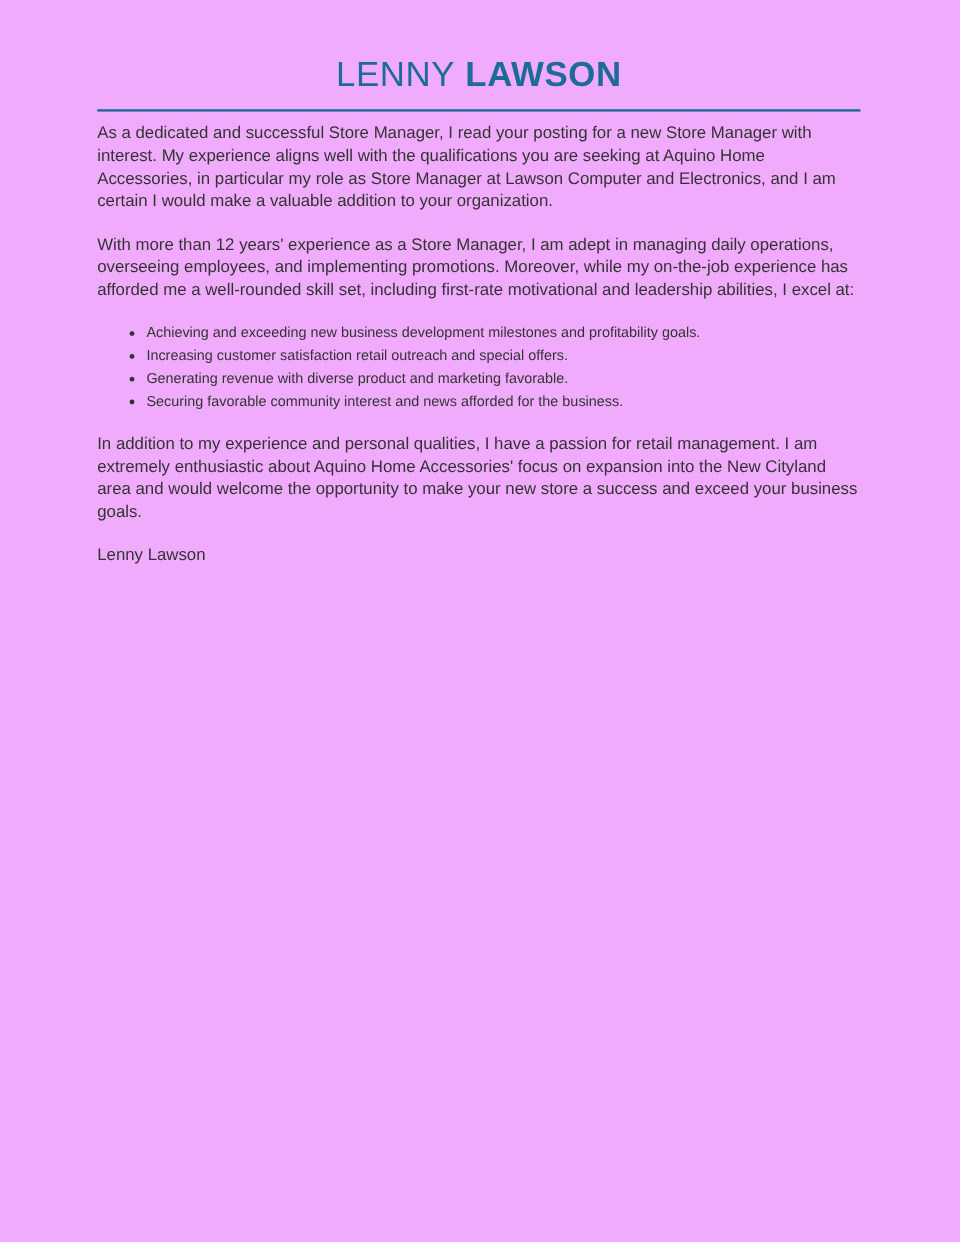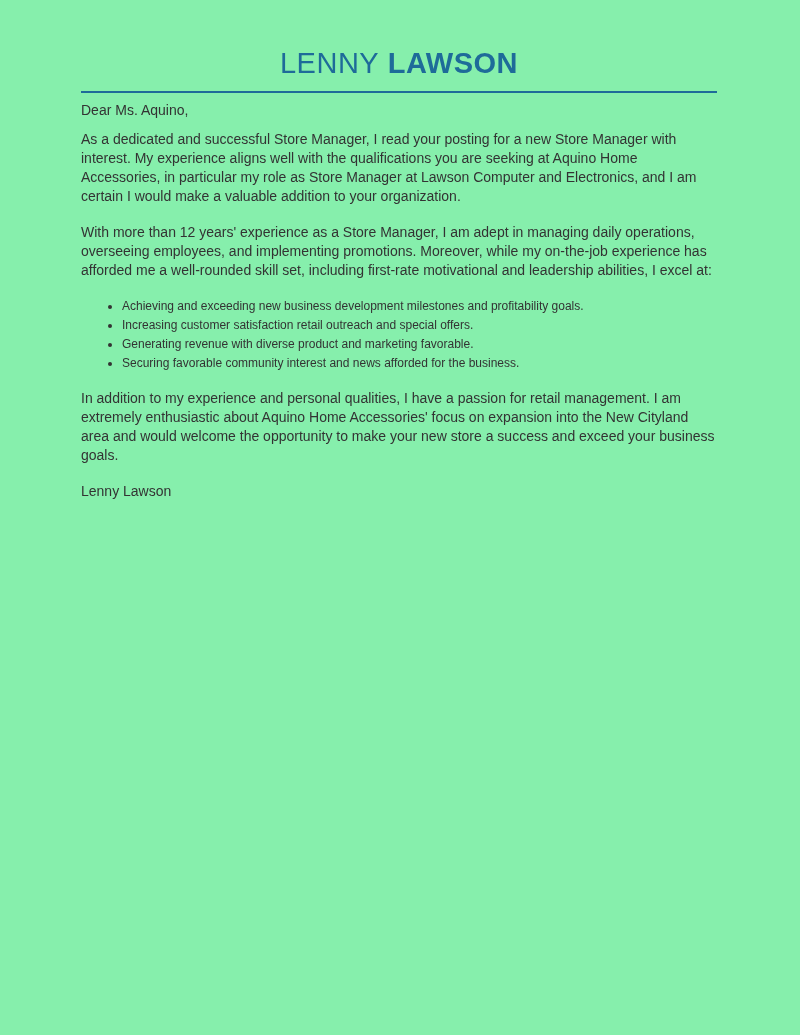--- a/index.html
+++ b/index.html
@@ -1,20 +1,20 @@
 <!DOCTYPE html>
 <html><head>
 <meta charset="utf-8">
 <style>
   html, body { margin: 0; padding: 0; background: #ffffff; }
   .page {
     width: 800px;
     height: 1035px;
     box-sizing: border-box;
-    background: #86efac;
+    background: #f0abfc;
     font-family: "Liberation Sans", sans-serif;
     color: #333333;
     padding: 46px 83px 0 81px;
     overflow: hidden;
   }
   .name {
     text-align: center;
     font-size: 29px;
     line-height: 1.2;
     color: #1e6b99;
@@ -62,21 +62,20 @@
 
 <div class="page">
 
   <h1 class="name"><span class="first">LENNY</span><span>&nbsp;</span><span class="last">LAWSON</span></h1>
 
   <hr class="rule">
 
 
   <div class="letter">
 
-    <p class="salutation">Dear Ms. Aquino,</p>
 
     <p>As a dedicated and successful Store Manager, I read your posting for a new Store Manager with interest. My experience aligns well with the qualifications you are seeking at Aquino Home Accessories, in particular my role as Store Manager at Lawson Computer and Electronics, and I am certain I would make a valuable addition to your organization.</p>
 
     <p>With more than 12 years' experience as a Store Manager, I am adept in managing daily operations, overseeing employees, and implementing promotions. Moreover, while my on-the-job experience has afforded me a well-rounded skill set, including first-rate motivational and leadership abilities, I excel at:</p>
 
     <ul>
       <li>Achieving and exceeding new business development milestones and profitability goals.</li>
       <li>Increasing customer satisfaction retail outreach and special offers.</li>
       <li>Generating revenue with diverse product and marketing favorable.</li>
       <li>Securing favorable community interest and news afforded for the business.</li>

